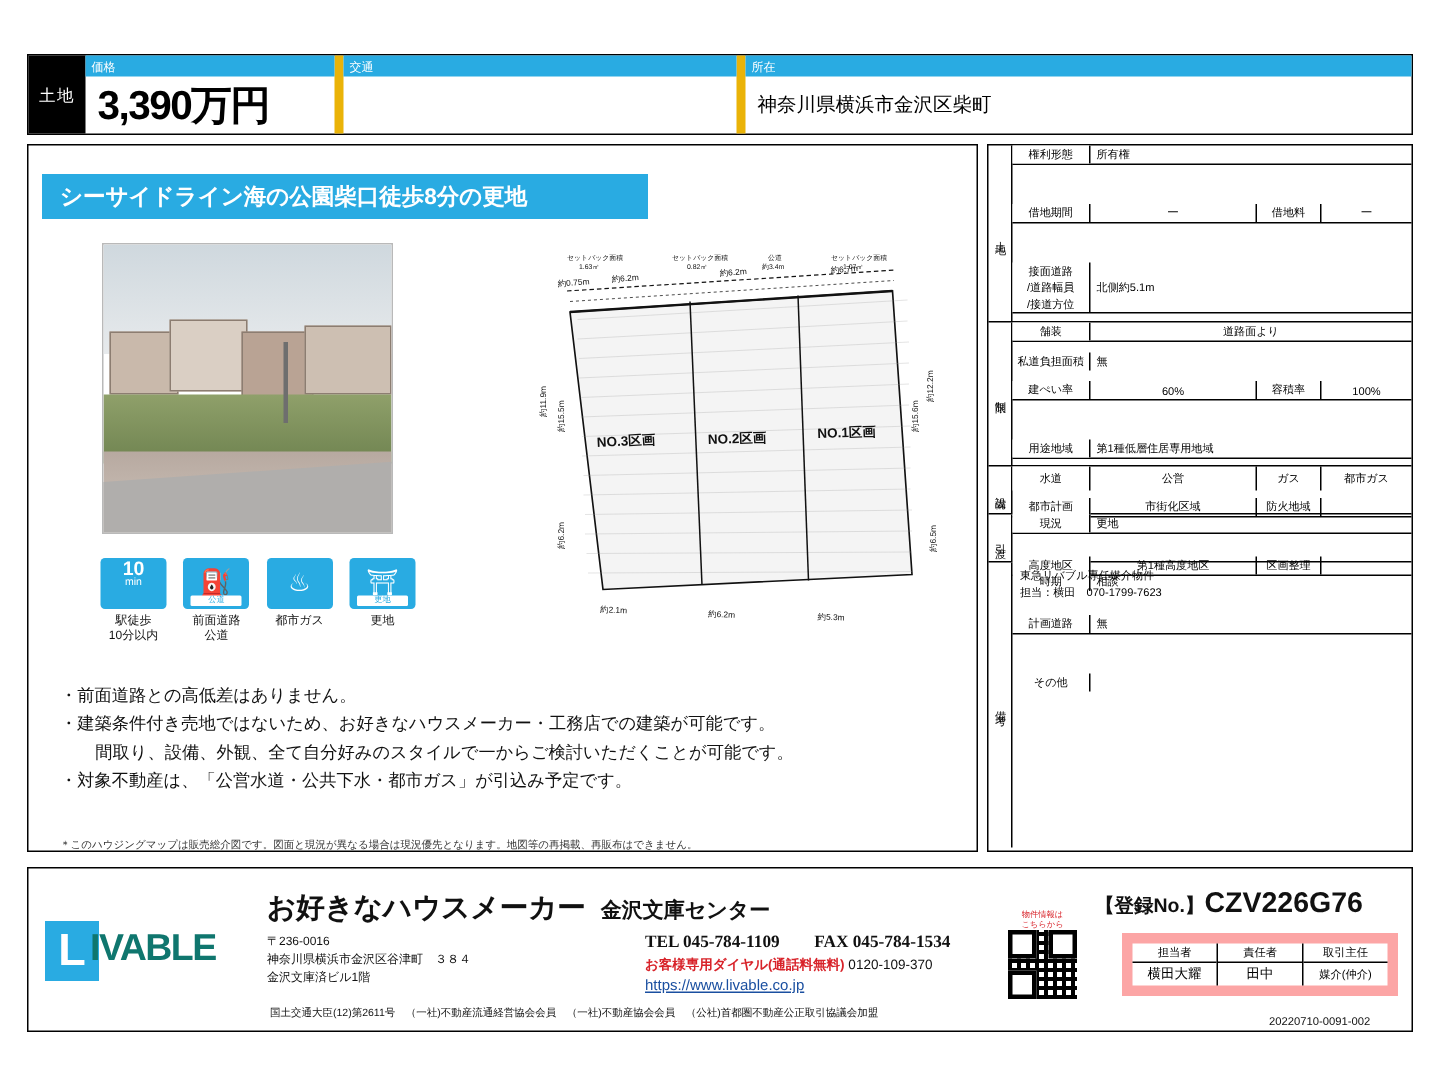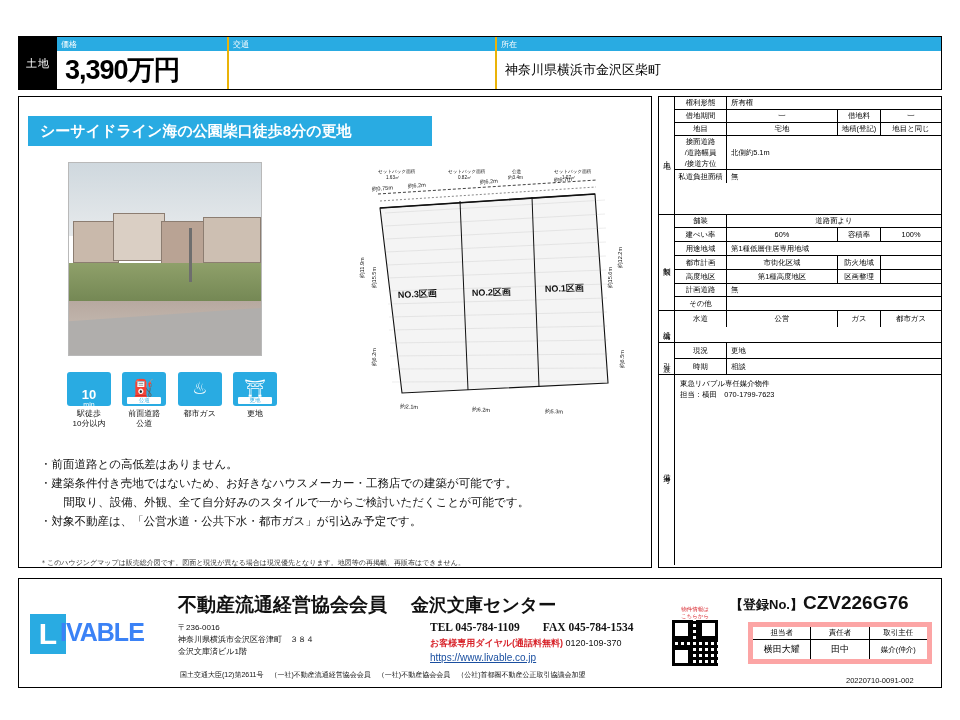--- a/index.html
+++ b/index.html
@@ -2,21 +2,21 @@
 <html><head>
 <meta charset="utf-8">
 <style>
   html,body{margin:0;padding:0;background:#f0f0f0;}
   body{font-family:"Liberation Sans","DejaVu Sans",sans-serif;}
   #page{position:relative;width:960px;height:720px;background:#ffffff;overflow:hidden;}
 
   
   .topbar{position:absolute;left:18px;top:36px;width:924px;height:54px;border:1px solid #000;box-sizing:border-box;display:flex;}
   .topbar .lbl{width:38px;background:#000;color:#fff;display:flex;align-items:center;justify-content:center;font-size:11px;letter-spacing:1px;}
-  .tb-col{border-right:2px solid #eab308;box-sizing:border-box;display:flex;flex-direction:column;}
+  .tb-col{border-right:6px solid #eab308;box-sizing:border-box;display:flex;flex-direction:column;}
   .tb-col:last-child{border-right:none;}
   .tb-head{height:14px;background:#29abe2;color:#fff;font-size:8px;display:flex;align-items:center;padding-left:4px;box-sizing:border-box;}
   .tb-body{flex:1;display:flex;align-items:center;padding-left:8px;box-sizing:border-box;}
   .price{font-size:27px;font-weight:bold;letter-spacing:-1px;}
   .tb-txt{font-size:10.5px;}
   .tb-txt.big{font-size:13px;}
 
   
   .leftpanel{position:absolute;left:18px;top:96px;width:634px;height:472px;border:1px solid #000;box-sizing:border-box;}
   .headline{position:absolute;left:28px;top:116px;width:404px;height:30px;background:#29abe2;color:#fff;font-size:15px;font-weight:bold;display:flex;align-items:center;padding-left:12px;box-sizing:border-box;letter-spacing:0px;}
@@ -30,21 +30,21 @@
   .photo .h4{position:absolute;left:134px;top:28%;width:56px;height:44px;background:#cdbfb2;border:1px solid #8c7d71;}
   .photo .green{position:absolute;left:0;top:52%;width:100%;height:24%;background:linear-gradient(180deg,#8fa06a,#6f8350);}
   .photo .dirt{position:absolute;left:0;top:72%;width:100%;height:28%;background:linear-gradient(180deg,#b7a9a0,#cfc5bc);}
   .photo .road{position:absolute;left:-10px;top:78%;width:260px;height:60px;background:#b0aeac;transform:rotate(-4deg);}
   .photo .pole{position:absolute;left:120px;top:34%;width:3px;height:54px;background:#6e6e6e;}
 
   
   .feats{position:absolute;left:64px;top:372px;width:216px;height:62px;display:flex;justify-content:space-between;}
   .feat{width:50px;text-align:center;}
   .fbox{width:44px;height:34px;margin:0 auto;background:#29abe2;border-radius:3px;position:relative;color:#fff;}
-  .fbox .mins{font-size:13px;font-weight:bold;line-height:1;padding-top:16px;}
+  .fbox .mins{font-size:13px;font-weight:bold;line-height:1;padding-top:0;}
   .fbox .minu{font-size:7px;line-height:1;}
   .fbox .glyph{font-size:17px;line-height:34px;}
   .fbox .tag{position:absolute;left:5px;bottom:2px;right:5px;height:7px;background:#fff;color:#29abe2;font-size:5.5px;line-height:7px;border-radius:1px;}
   .fcap{font-size:8px;line-height:1.25;margin-top:3px;color:#111;}
 
   
   .bullets{position:absolute;left:40px;top:455px;width:580px;font-size:11.5px;line-height:1.65;color:#111;}
   .bullets div{white-space:nowrap;}
   .bullets .ind{padding-left:12px;}
   .note{position:absolute;left:40px;top:558px;width:580px;font-size:7px;color:#333;}
@@ -55,59 +55,59 @@
   .plan .dim{font-size:5.6px;fill:#111;font-family:"Liberation Sans",sans-serif;}
   .plan .lotlbl{font-size:9px;font-weight:bold;fill:#111;font-family:"Liberation Sans",sans-serif;}
   .plan .sbk{font-size:4.6px;fill:#111;font-family:"Liberation Sans",sans-serif;}
 
   
   .rtable{position:absolute;left:658px;top:96px;width:284px;height:472px;border:1px solid #000;box-sizing:border-box;font-size:7.4px;}
   .rrow{display:flex;border-bottom:1px solid #000;box-sizing:border-box;}
   .rrow:last-child{border-bottom:none;}
   .sidecat{width:16px;border-right:1px solid #000;display:flex;align-items:center;justify-content:center;text-align:center;font-size:7.4px;box-sizing:border-box;}
   .sidecat span{writing-mode:vertical-rl;letter-spacing:2px;}
-  .cells{flex:1;display:flex;flex-direction:column;}
+  .cells{flex:1;display:flex;flex-direction:column;gap:26px;}
   .cl{display:flex;border-bottom:1px solid #000;box-sizing:border-box;align-items:center;}
   .cl:last-child{border-bottom:none;}
   .k{width:52px;border-right:1px solid #000;padding:1px 2px;box-sizing:border-box;align-self:stretch;display:flex;align-items:center;justify-content:center;background:#fff;}
   .v{flex:1;padding:1px 4px;box-sizing:border-box;display:flex;align-items:center;}
   .k2{width:44px;border-left:1px solid #000;border-right:1px solid #000;padding:1px 2px;box-sizing:border-box;align-self:stretch;display:flex;align-items:center;justify-content:center;}
   .v2{width:60px;padding:1px 4px;box-sizing:border-box;display:flex;align-items:center;}
   .center{justify-content:center;}
 
   
   .remark-text{padding:3px 5px;font-size:7.4px;line-height:1.5;}
 
   
   .footer{position:absolute;left:18px;top:578px;width:924px;height:110px;border:1px solid #000;box-sizing:border-box;}
   .logo{position:absolute;left:30px;top:614px;width:120px;height:44px;}
   .logo .lbox{position:absolute;left:0;top:0;width:36px;height:40px;background:#29abe2;color:#fff;font-size:30px;font-weight:bold;line-height:40px;text-align:center;}
-  .logo .ltxt{position:absolute;left:30px;top:4px;font-size:25px;font-weight:bold;color:#3b82f6;letter-spacing:-1px;}
+  .logo .ltxt{position:absolute;left:30px;top:4px;font-size:25px;font-weight:bold;color:#0f766e;letter-spacing:-1px;}
   .company{position:absolute;left:178px;top:592px;font-size:19px;font-weight:bold;color:#111;}
-  .company .ctr{font-size:18px;font-weight:bold;margin-left:24px;}
+  .company .ctr{font-size:14px;font-weight:bold;margin-left:10px;}
   .addr{position:absolute;left:178px;top:622px;font-size:8px;line-height:1.5;color:#111;}
   .tel{position:absolute;left:430px;top:620px;font-size:11.5px;font-weight:bold;color:#111;font-family:Liberation Serif, serif;}
   .dial{position:absolute;left:430px;top:637px;font-size:9px;color:#111;}
   .dial .red{color:#d8232a;font-weight:bold;}
   .url{position:absolute;left:430px;top:652px;font-size:10px;color:#1a4fa0;text-decoration:underline;}
   .legal{position:absolute;left:180px;top:670px;font-size:7px;color:#111;}
 
   .qr{position:absolute;left:672px;top:620px;width:46px;height:46px;}
   .qr .grid{position:absolute;left:0;top:0;width:46px;height:46px;background:
     repeating-linear-gradient(90deg,#000 0 3px,#fff 3px 6px),
     repeating-linear-gradient(0deg,#000 0 3px,transparent 3px 6px);
     background-blend-mode:multiply;}
   .qr .c1,.qr .c2,.qr .c3{position:absolute;width:13px;height:13px;border:3px solid #000;background:#fff;}
   .qr .c1{left:0;top:0;}.qr .c2{right:0;top:0;}.qr .c3{left:0;bottom:0;}
   .qrcap{position:absolute;left:666px;top:606px;font-size:5.5px;color:#d8232a;text-align:center;width:58px;}
 
   .regno{position:absolute;left:730px;top:592px;font-size:13px;font-weight:bold;color:#111;}
   .regno .big{font-size:19px;letter-spacing:0px;}
 
-  .stamp{position:absolute;left:748px;top:622px;width:184px;height:42px;border:5px solid #fca5a5;box-sizing:border-box;display:flex;font-size:7.5px;}
+  .stamp{position:absolute;left:748px;top:622px;width:184px;height:42px;border:7px solid #fca5a5;box-sizing:border-box;display:flex;font-size:7.5px;}
   .stcol{flex:1;border-right:1px solid #000;box-sizing:border-box;display:flex;flex-direction:column;}
   .stcol:last-child{border-right:none;}
   .sth{height:13px;border-bottom:1px solid #000;display:flex;align-items:center;justify-content:center;box-sizing:border-box;}
   .stb{flex:1;display:flex;align-items:center;justify-content:center;font-size:9px;}
   .docid{position:absolute;left:846px;top:676px;font-size:7.5px;color:#111;}
 </style>
 </head>
 <body>
 
 <div id="page">
@@ -260,26 +260,20 @@
         <div class="cl" style="height:13px">
           <div class="k">権利形態</div>
           <div class="v">所有権</div>
         </div>
         <div class="cl" style="height:13px">
           <div class="k">借地期間</div>
           <div class="v center">一</div>
           <div class="k2">借地料</div>
           <div class="v2 center">一</div>
         </div>
-        <div class="cl" style="height:13px">
-          <div class="k">地目</div>
-          <div class="v center">宅地</div>
-          <div class="k2">地積(登記)</div>
-          <div class="v2 center">地目と同じ</div>
-        </div>
         <div class="cl" style="height:34px">
           <div class="k" style="white-space:pre-line;line-height:1.5;text-align:center">接面道路
 /道路幅員
 /接道方位</div>
           <div class="v">北側約5.1m</div>
         </div>
         <div class="cl" style="height:13px">
           <div class="k">私道負担面積</div>
           <div class="v">無</div>
         </div>
@@ -370,21 +364,21 @@
   </div>
 
   <div class="footer"></div>
 
   <div class="logo">
     <div class="lbox">L</div>
     <div class="ltxt">IVABLE</div>
   </div>
 
   <div class="company">
-    <span>不動産流通経営協会会員</span><span class="ctr">金沢文庫センター</span>
+    <span>お好きなハウスメーカー</span><span class="ctr">金沢文庫センター</span>
   </div>
   <div class="addr" style="white-space:pre-line">〒236-0016
 神奈川県横浜市金沢区谷津町　３８４
 金沢文庫済ビル1階</div>
   <div class="tel">TEL 045-784-1109　　FAX 045-784-1534</div>
   <div class="dial">
     <span class="red">お客様専用ダイヤル(通話料無料)</span>
     <span>0120-109-370</span>
   </div>
   <a class="url" href="#">https://www.livable.co.jp</a>

